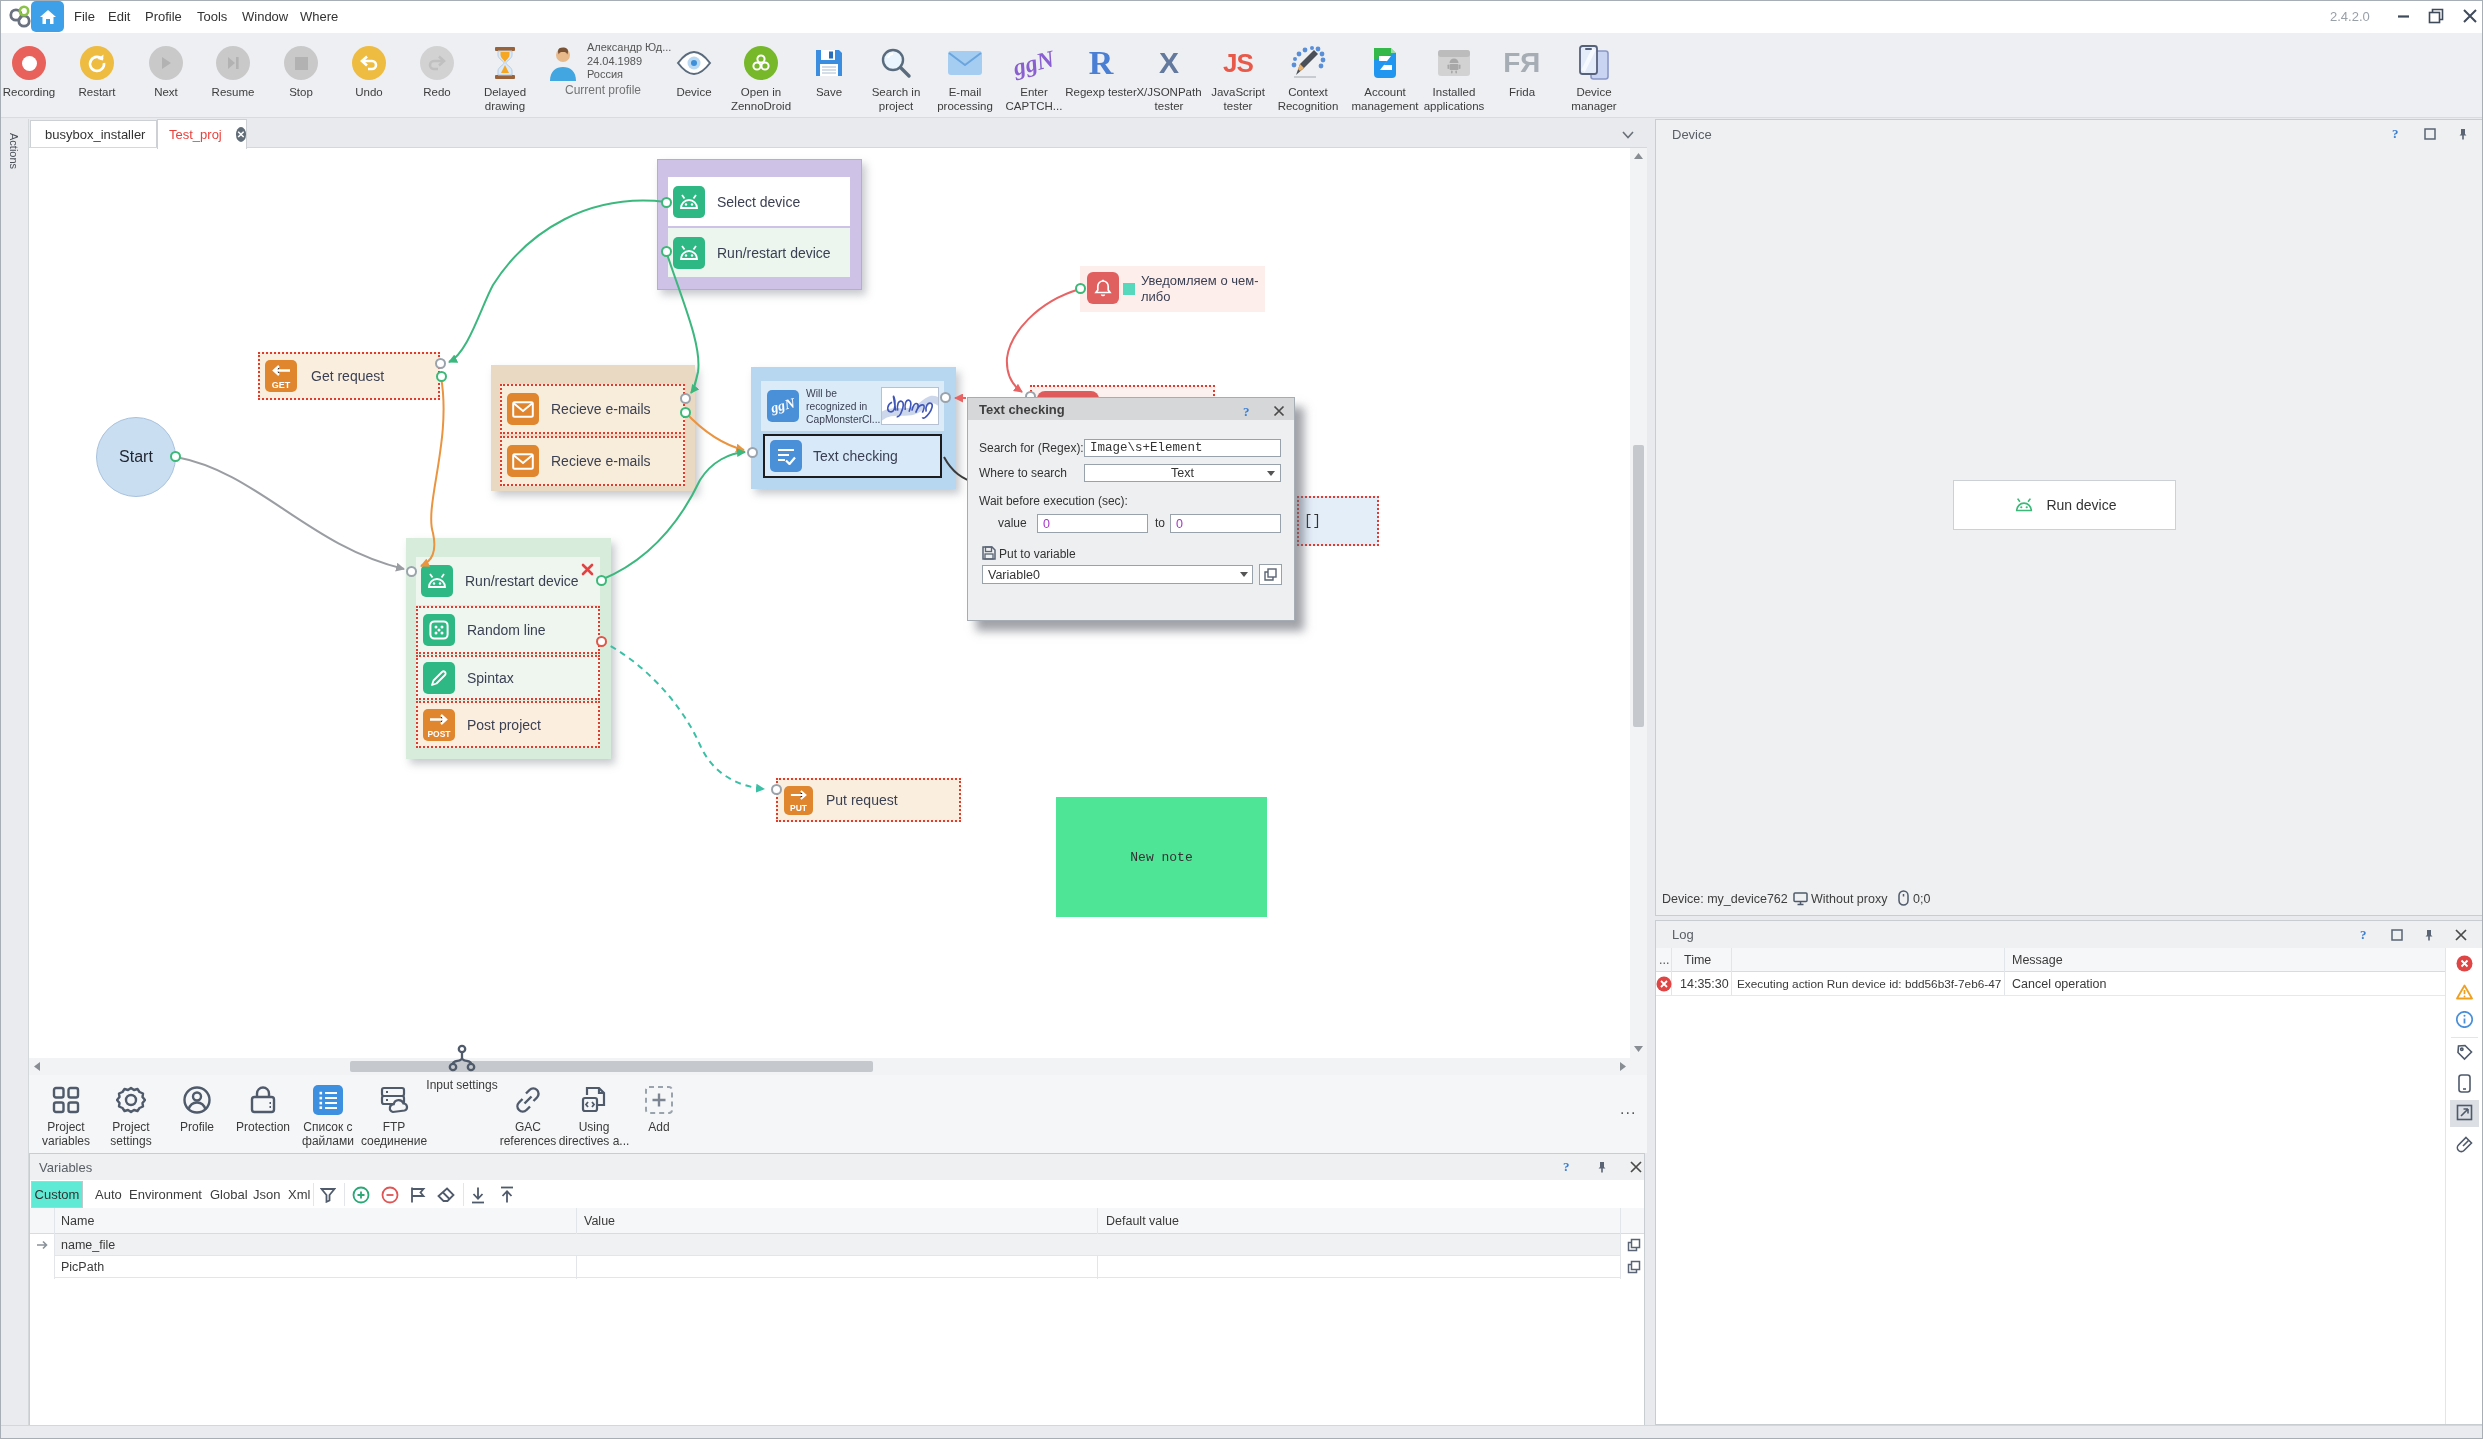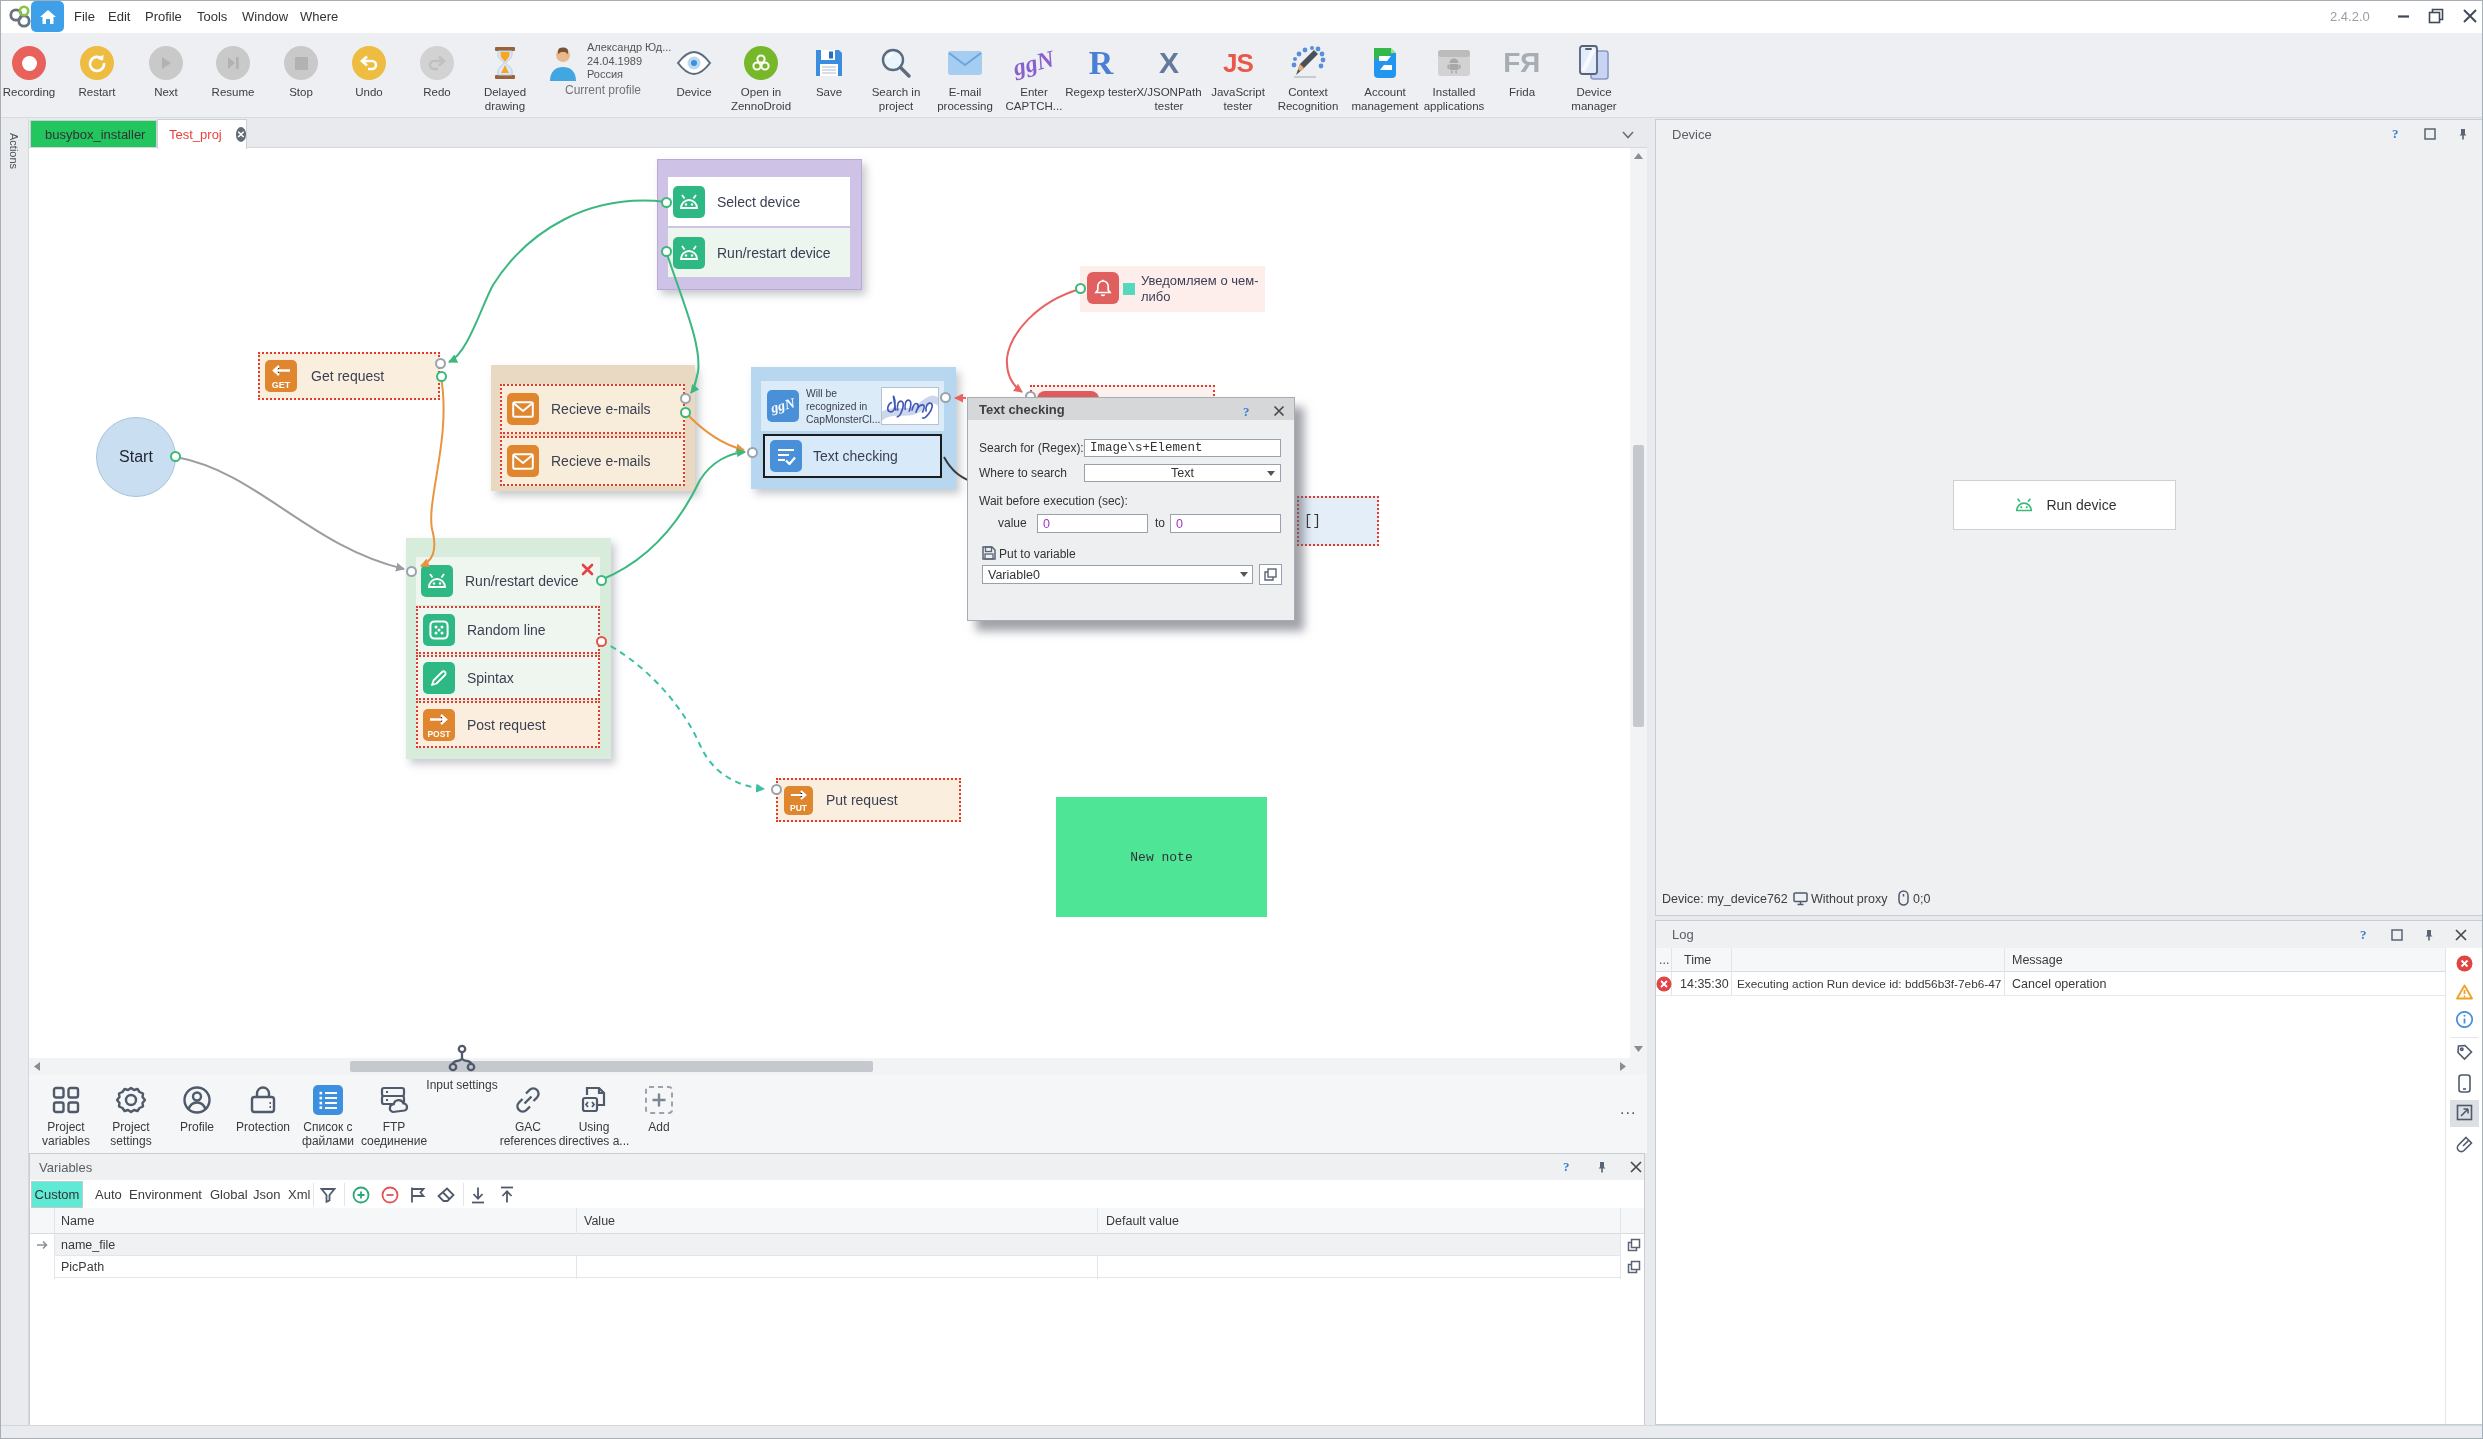--- a/index.html
+++ b/index.html
@@ -7,21 +7,21 @@
 body{font-family:"Liberation Sans",sans-serif;background:#e8eaed;position:relative;color:#3d3d3d}
 .a{position:absolute}
 .mb{left:0;top:0;width:2483px;height:33px;background:#fff}
 .menu{font-size:13px;color:#333}
 .tb{left:0;top:33px;width:2483px;height:85px;background:#edeff2;border-bottom:1px solid #d9dcdf}
 .ti{position:absolute;top:8px;text-align:center;font-size:11.5px;color:#3d3d3d;line-height:14px}
 .ti .ic{height:44px;display:flex;align-items:center;justify-content:center}
 .cir{width:34px;height:34px;border-radius:50%;display:flex;align-items:center;justify-content:center}
 .acts{left:0;top:119px;width:29px;height:1306px;background:#e9ebee;border-right:1px solid #d5d8db}
 .vtext{writing-mode:vertical-rl;font-size:11px;color:#4a4f58;position:absolute;left:8px;top:14px}
-.tab1{left:30px;top:120px;width:127px;height:28px;background:#22c55e;border:1px solid #cdd1d5;font-size:13px;color:#333;display:flex;align-items:center;padding-left:14px}
+.tab1{left:30px;top:120px;width:127px;height:28px;background:#ffffff;border:1px solid #cdd1d5;font-size:13px;color:#333;display:flex;align-items:center;padding-left:14px}
 .tab2{left:157px;top:119px;z-index:2;width:90px;height:30px;background:#fff;border:1px solid #cdd1d5;border-bottom:none;font-size:13px;color:#e8413c;display:flex;align-items:center;padding-left:11px}
 .cv{left:29px;top:148px;width:1601px;height:910px;background:#fff;overflow:hidden}
 .node-text{font-size:14px;color:#3a3f52}
 .port{position:absolute;width:11px;height:11px;border-radius:50%;background:#fff;border:2px solid #3cb878;z-index:31}
 .pg{border-color:#9aa3ab}
 .pr{border-color:#e25548}
 .grp{position:absolute;box-shadow:4px 5px 8px rgba(110,115,125,.38)}
 .row{position:absolute;display:flex;align-items:center}
 .dash{border:2px dotted #e23b2e}
 .nicon{width:32px;height:32px;border-radius:5px;flex:none;display:flex;align-items:center;justify-content:center;position:relative}
@@ -434,21 +434,21 @@
     </div>
  <span class="node-text" style="margin-left:12px">Spintax</span>
 </div>
 <div class="row dash" style="left:416px;top:701px;width:184px;height:47px;background:#fbeede;z-index:10">
  <div class="nicon or" style="margin-left:5px">
       <svg width="20" height="11" viewBox="0 0 20 11" style="margin-top:-11px">
         <path d="M1 5.5 H16 M12 1 L17 5.5 L12 10" stroke="#fff" stroke-width="2.4"></path>
       </svg>
       <div class="a" style="bottom:2px;width:100%;text-align:center;font-size:8.5px;font-weight:bold;color:#fff">POST</div>
     </div>
- <span class="node-text" style="margin-left:12px">Post request</span>
+ <span class="node-text" style="margin-left:12px">Post project</span>
 </div>
 <div class="port pg" style="left:406px;top:566px"></div>
 <div class="port" style="left:596px;top:575px"></div>
 <div class="port pr" style="left:596px;top:636px"></div>
 
 <div class="a dash" style="left:776px;top:778px;width:185px;height:44px;background:#faefdf;z-index:10;display:flex;align-items:center">
  <div class="nicon or" style="margin-left:6px;width:29px;height:29px">
       <svg width="18" height="10" viewBox="0 0 20 11" style="margin-top:-10px">
         <path d="M1 5.5 H16 M12 1 L17 5.5 L12 10" stroke="#fff" stroke-width="2.4"></path>
       </svg>

